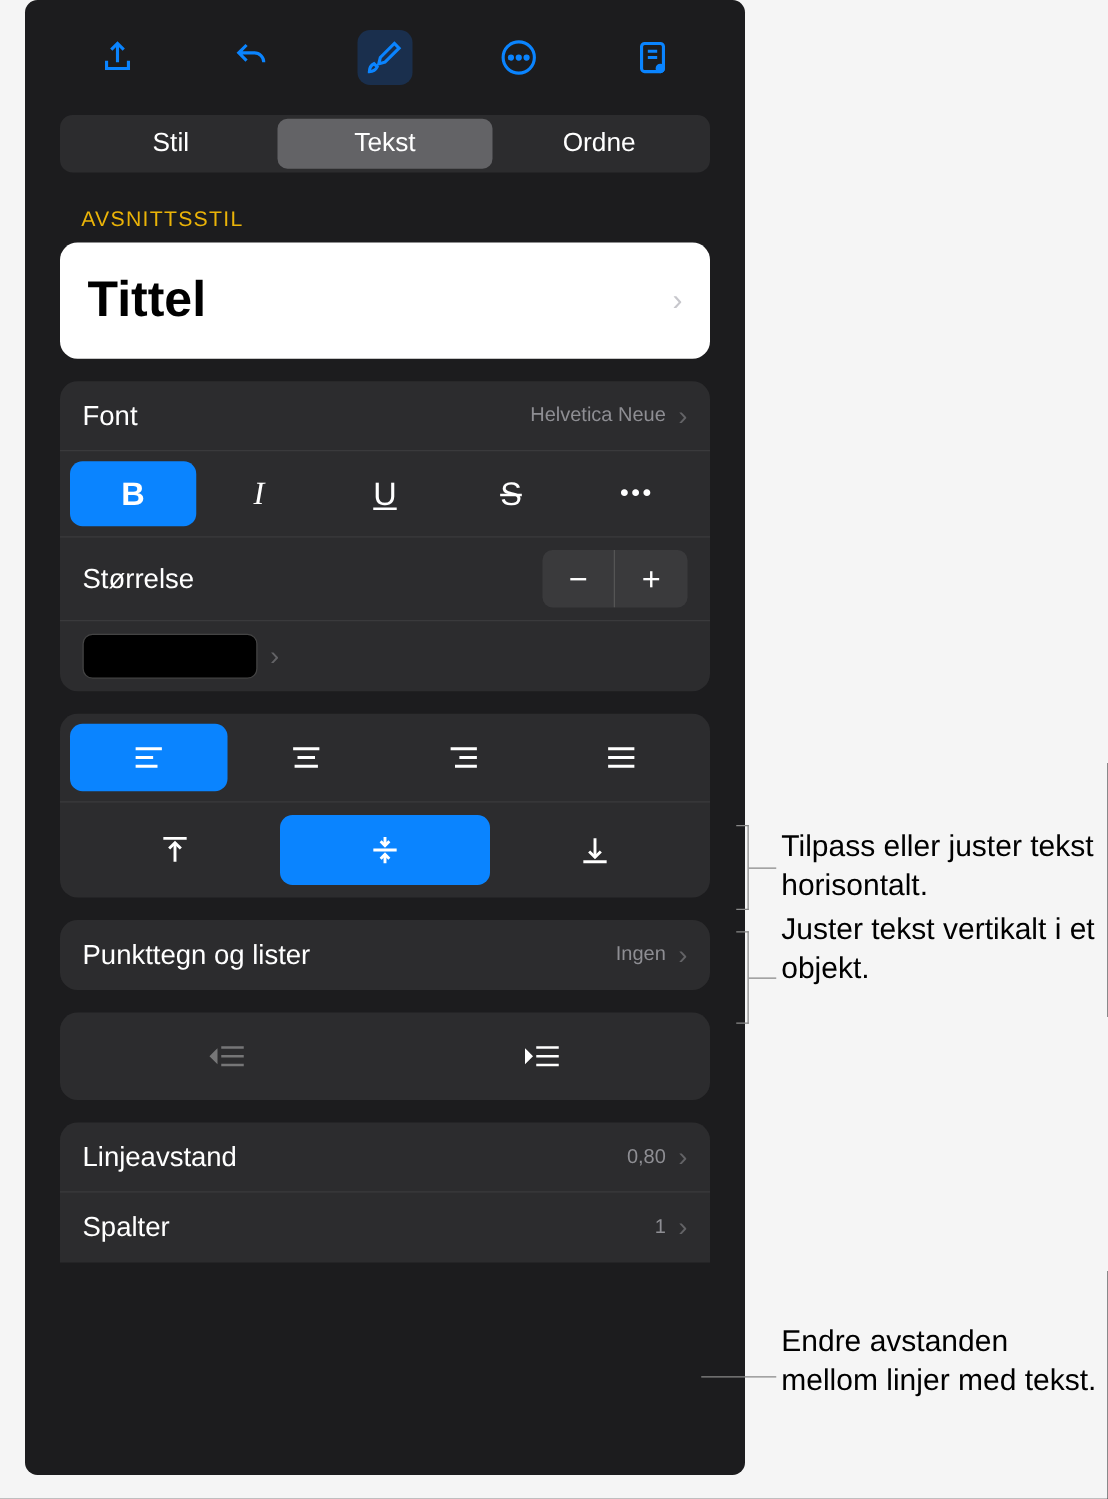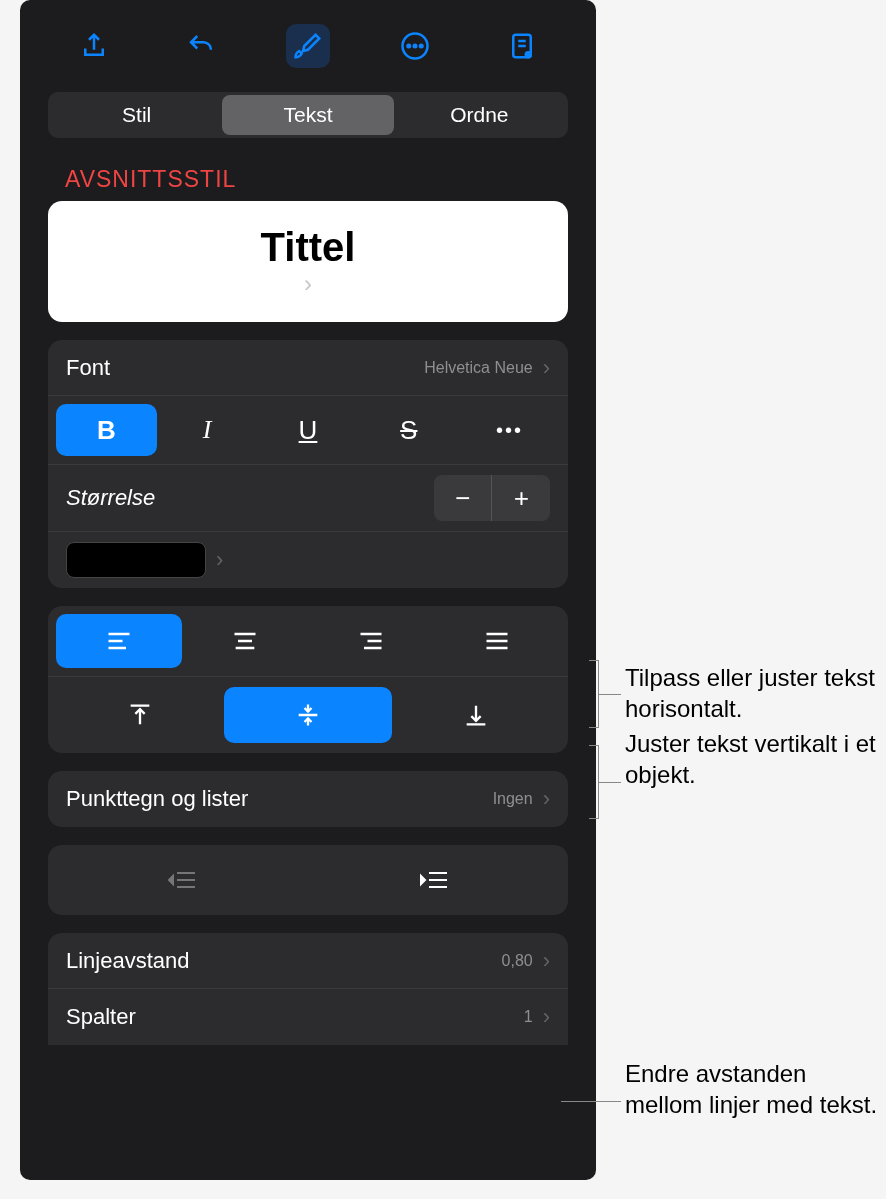--- a/index.html
+++ b/index.html
@@ -43,34 +43,33 @@
     .segmented-item {
       flex: 1;
       text-align: center;
       padding: 8px 0;
       color: #fff;
       font-size: 21px;
       border-radius: 8px;
     }
     .segmented-item.active { background: #636366; }
     .section-label {
-      color: #ef4444;
-      font-size: 23px;
+      color: #eab308;
+      font-size: 17px;
       letter-spacing: 1px;
       padding: 10px 45px 8px;
     }
     .style-card {
       margin: 0 28px 18px;
       background: #fff;
       border-radius: 14px;
       padding: 24px 22px;
       display: flex;
       justify-content: space-between;
       align-items: center;
-      flex-direction: column;
     }
     .style-title {
       font-size: 40px;
       font-weight: 700;
       color: #000;
     }
     .chevron { color: #c7c7cc; font-size: 24px; }
     .group {
       margin: 0 28px 18px;
       background: #2c2c2e;
@@ -115,21 +114,20 @@
     .style-btn.bold { font-weight: 700; }
     .style-btn.italic { font-style: italic; font-family: serif; }
     .style-btn.underline { text-decoration: underline; }
     .style-btn.strike { text-decoration: line-through; }
     .size-row {
       display: flex;
       align-items: center;
       padding: 10px 18px;
       border-bottom: 1px solid #3a3a3c;
       gap: 20px;
-      font-style: italic;
     }
     .size-label { color: #fff; font-size: 22px; flex: 1; }
     .size-val {
       background: #3a3a3c;
       color: #fff;
       padding: 10px 14px;
       border-radius: 8px;
       font-size: 22px;
     }
     .stepper {

